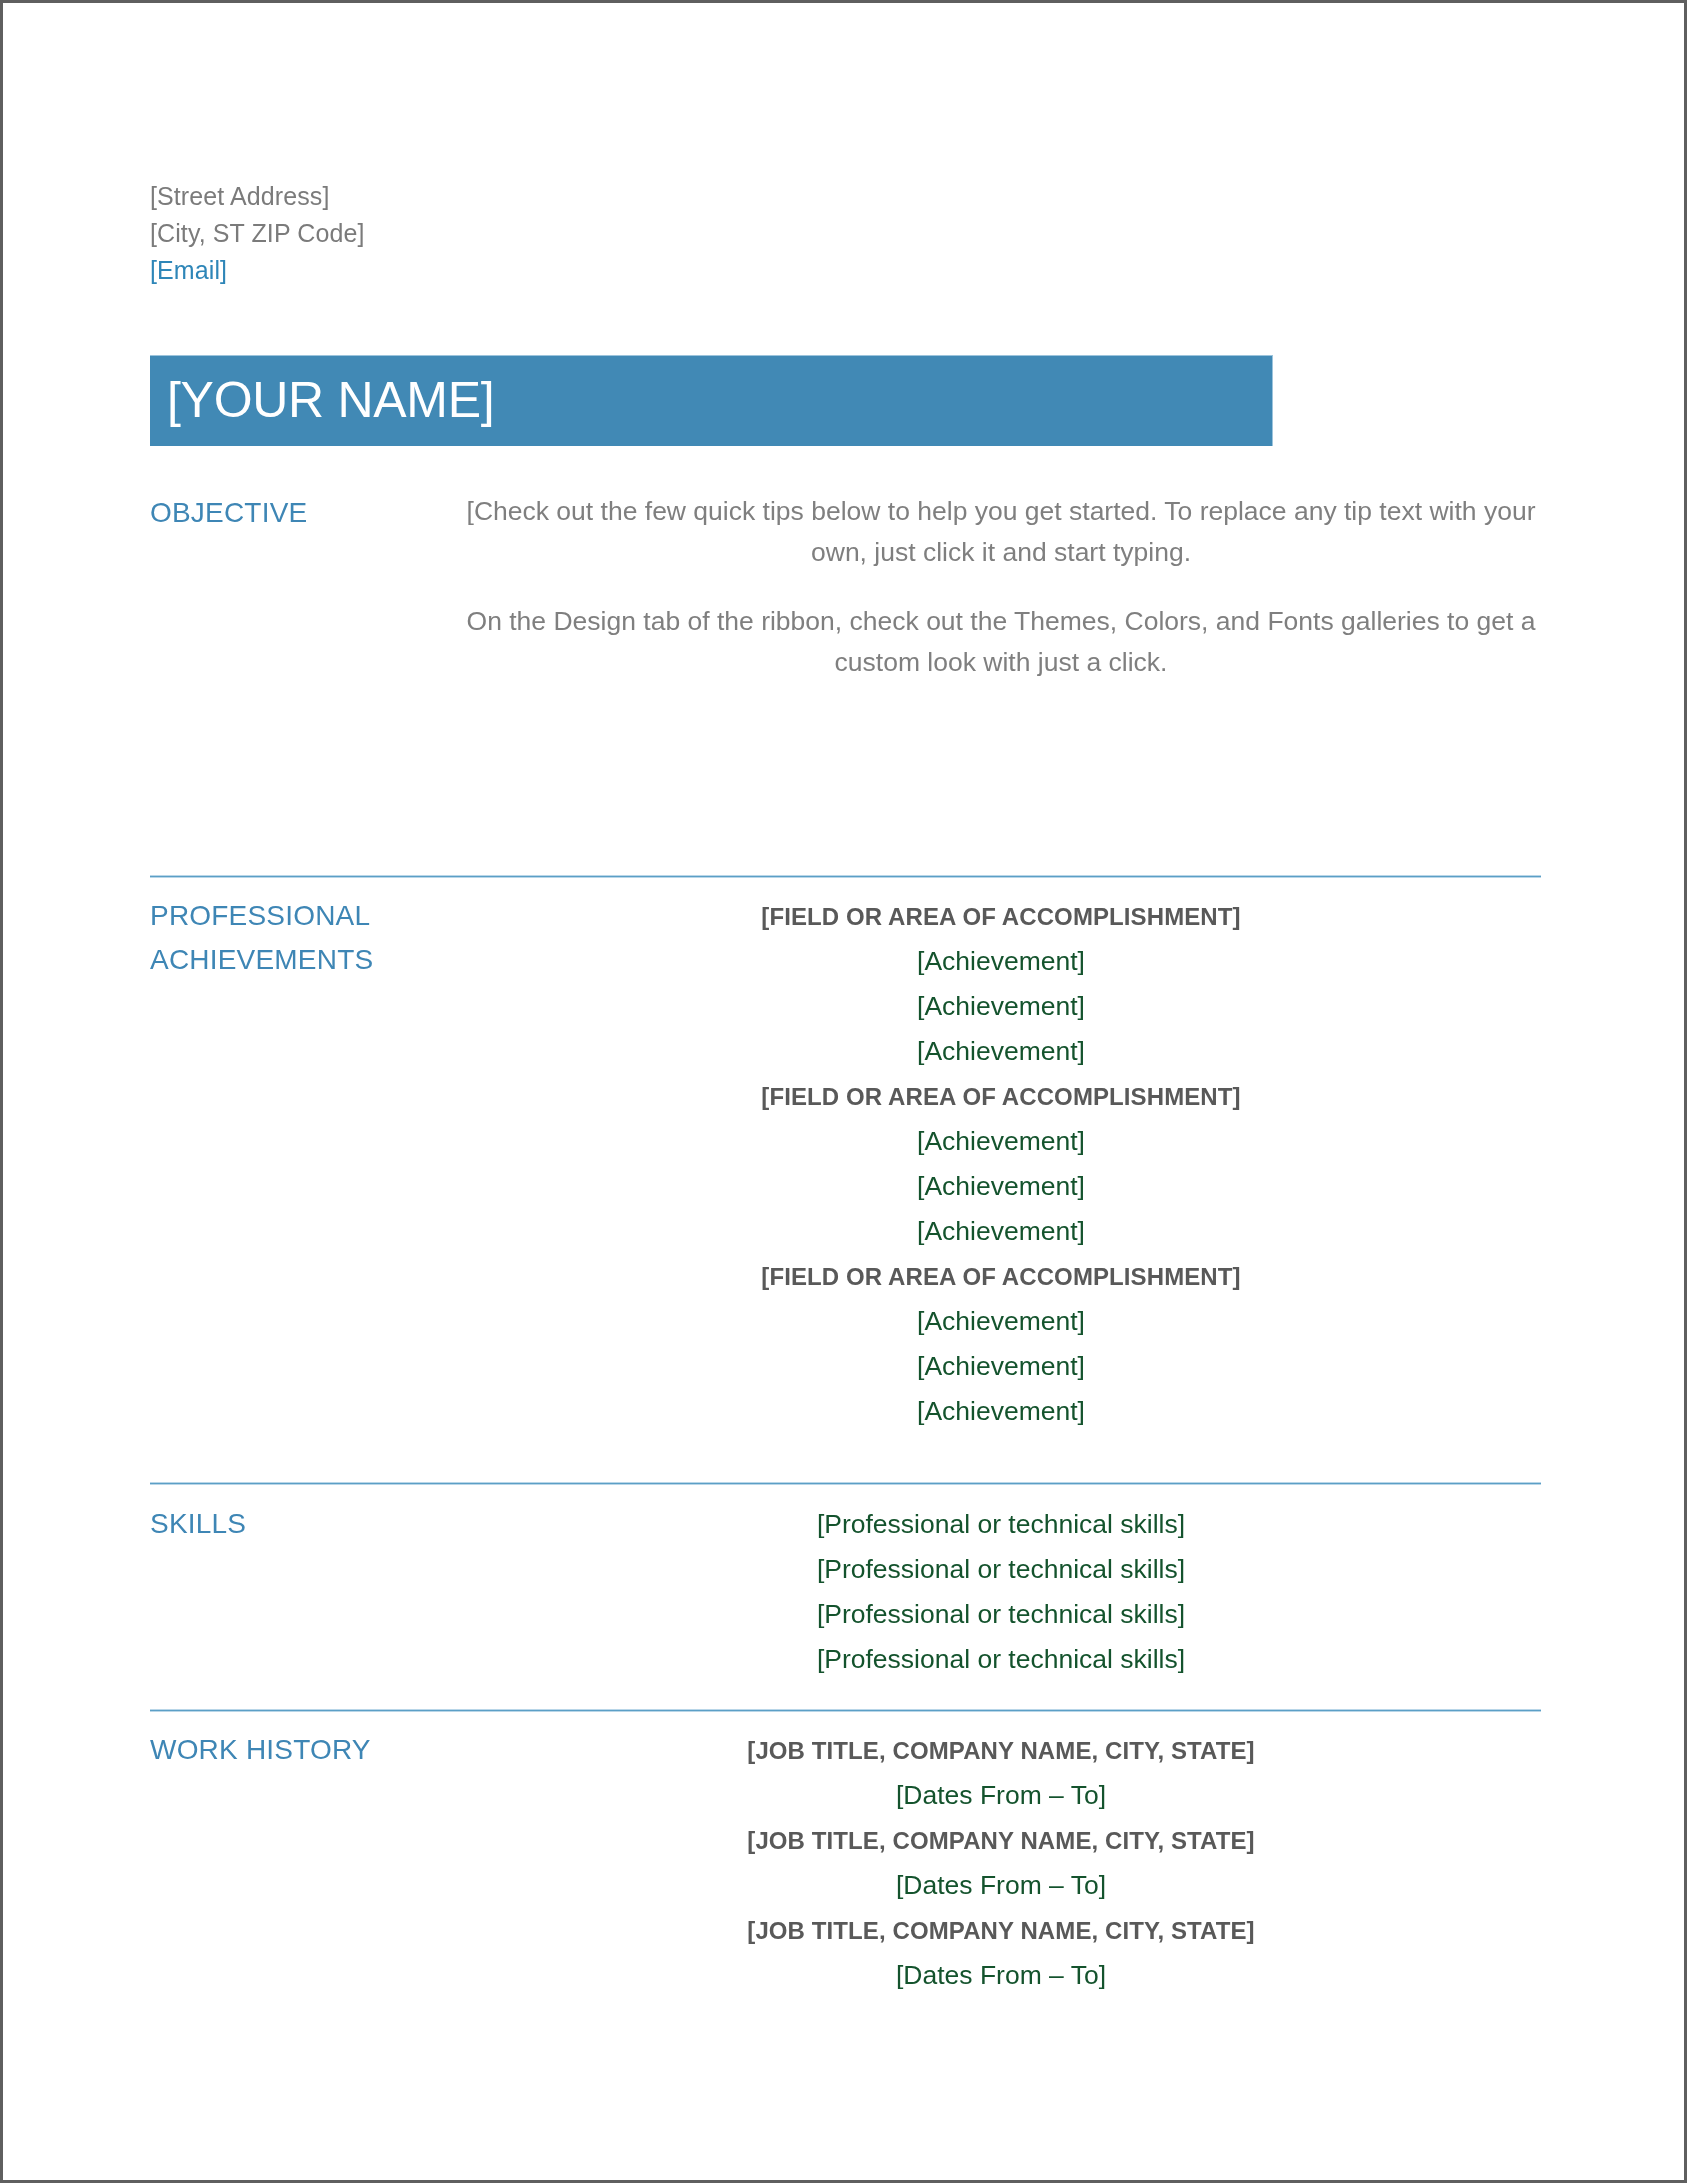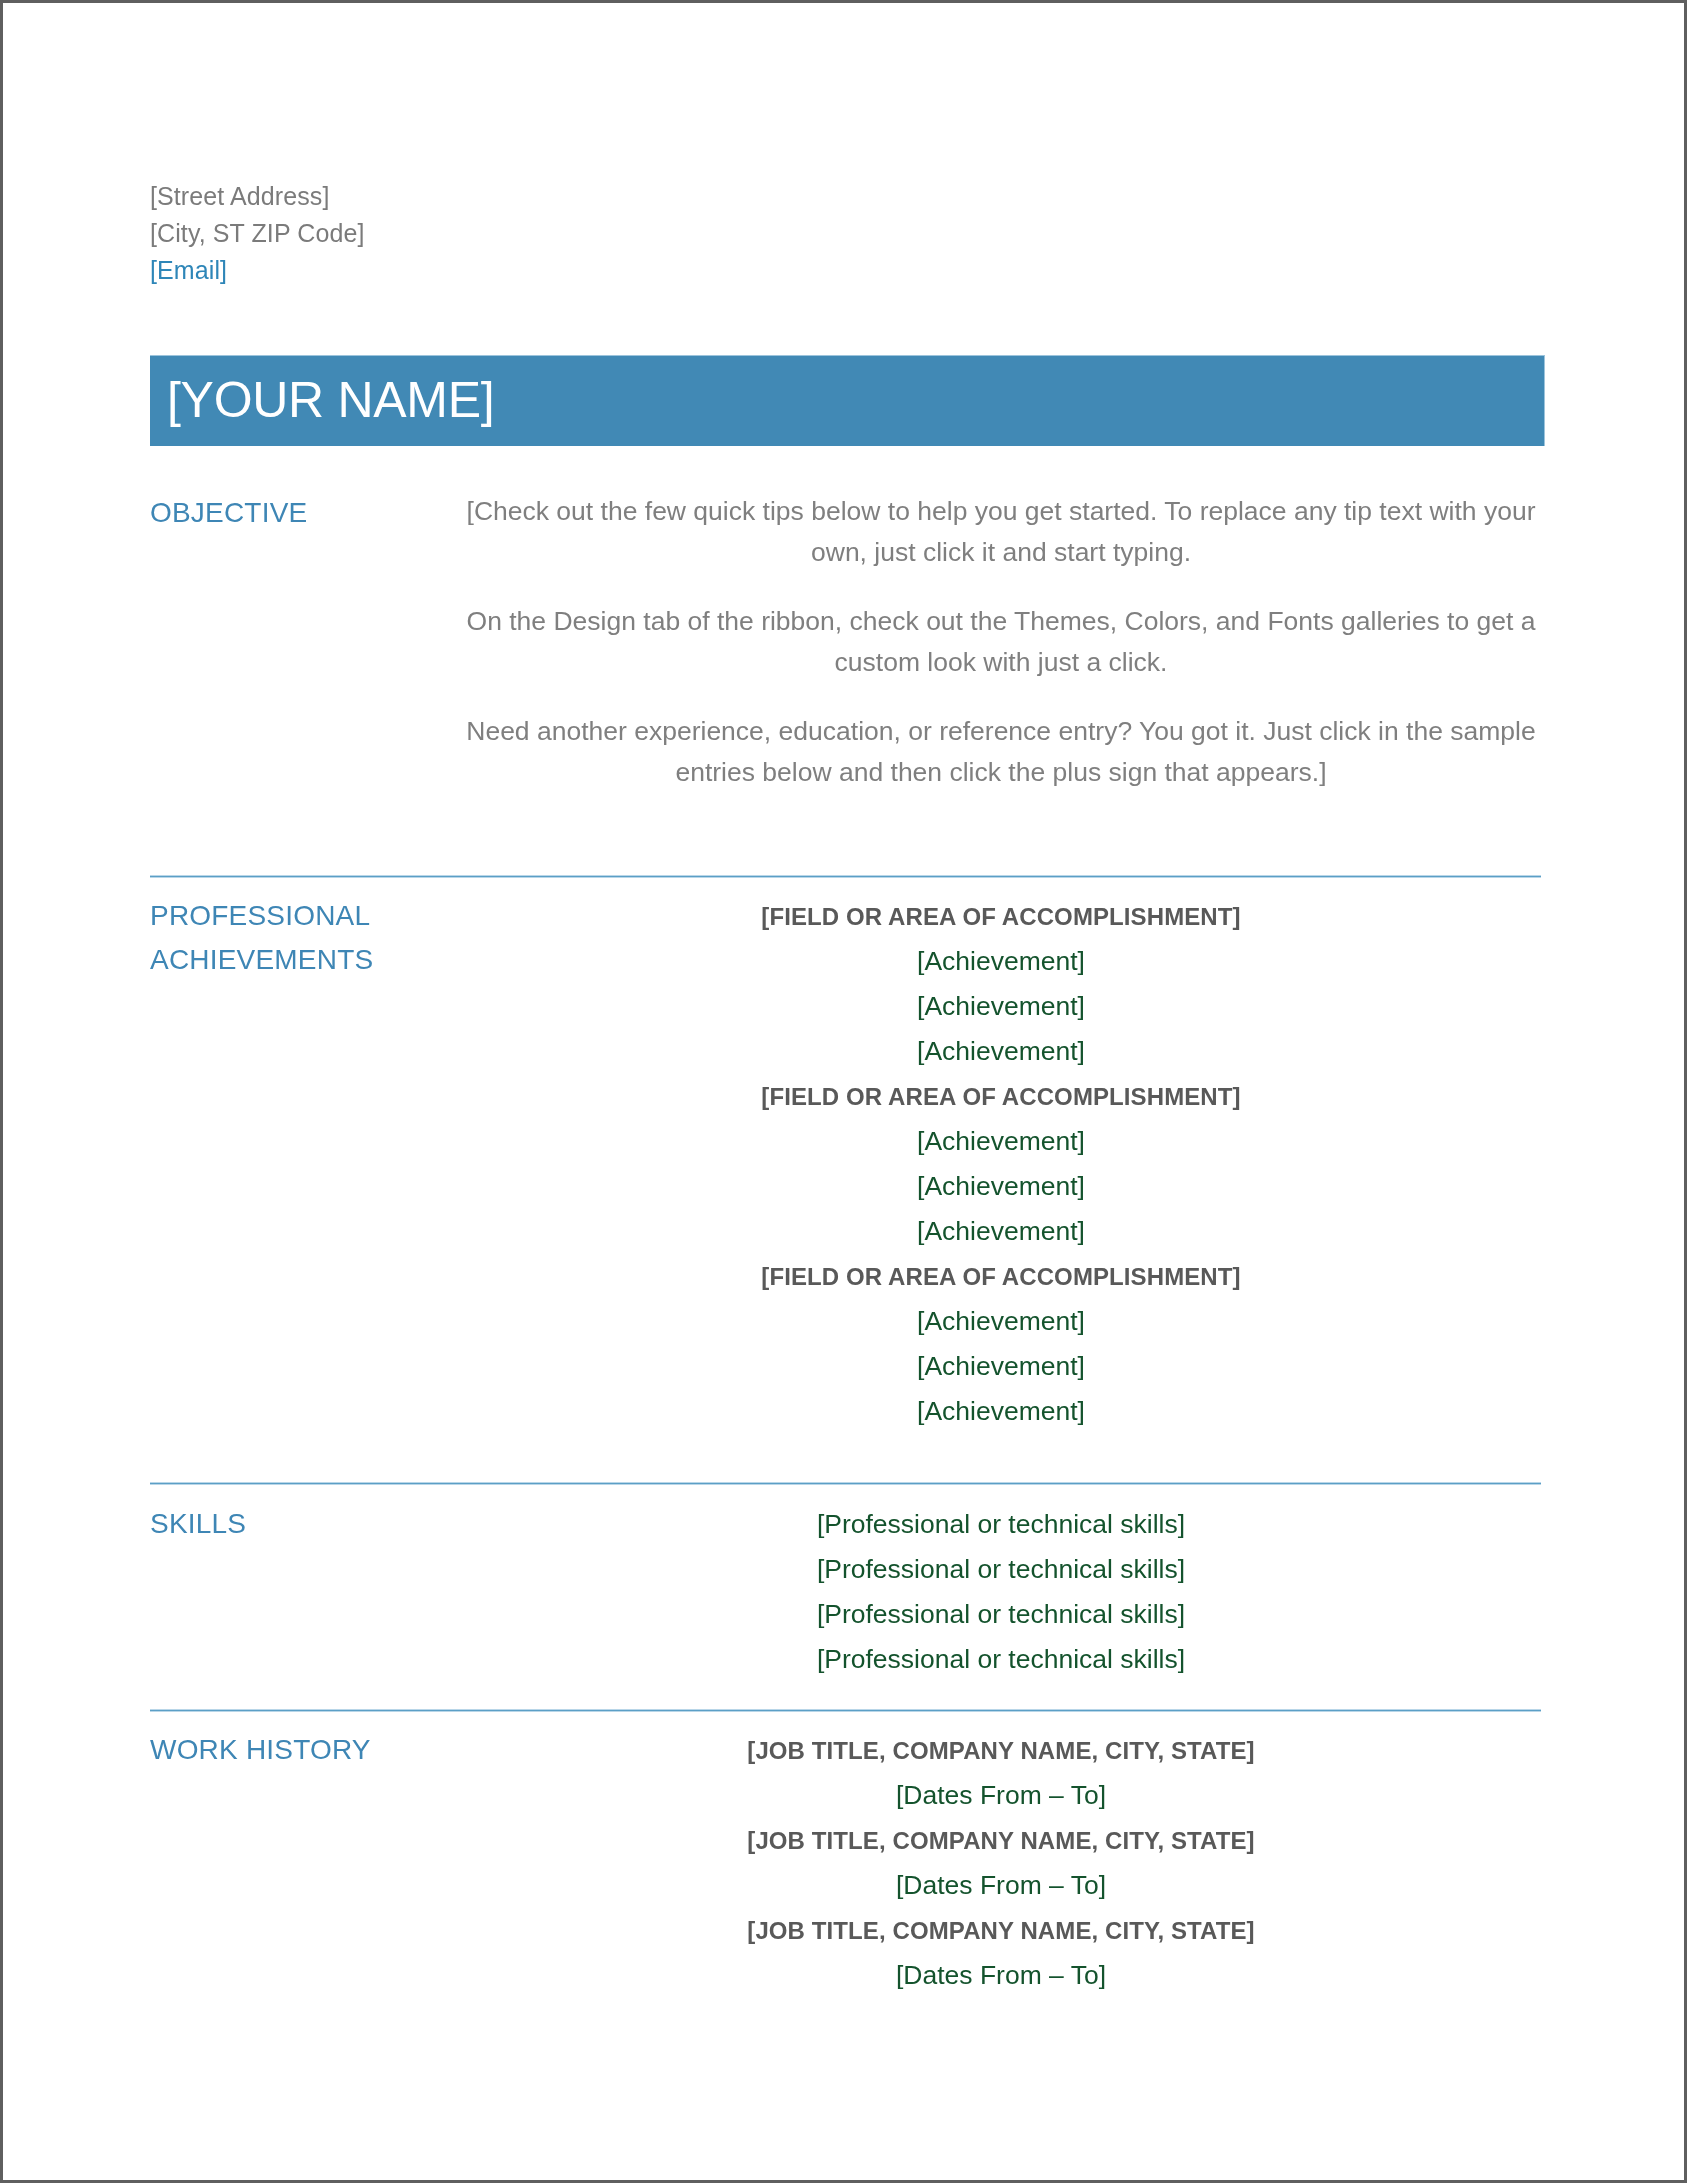--- a/index.html
+++ b/index.html
@@ -38,21 +38,21 @@
     letter-spacing: 0.1px;
   }
   .contact .line { display: block; white-space: nowrap; }
   .contact .email-link { color: #2e86b8; }
 
   
   .name-banner {
     position: absolute;
     left: 147px;
     top: 352px;
-    width: 1395px;
+    width: 1123px;
     height: 91px;
     background: #4189b5;
     border-top: 1.3px solid #9cc4dc;
     border-right: 1.3px solid #9cc4dc;
     box-sizing: border-box;
   }
   .name-banner .name-text {
     position: absolute;
     left: 17px;
     top: 50%;
@@ -148,21 +148,20 @@
 
   <div class="name-banner">
     <span class="name-text">[YOUR NAME]</span>
   </div>
 
   <div class="section" style="top:488px;">
     <div class="sec-label">OBJECTIVE</div>
     <div class="sec-body">
       <p class="para">[Check out the few quick tips below to help you get started. To replace any tip text with your own, just click it and start typing.</p>
       <p class="para">On the Design tab of the ribbon, check out the Themes, Colors, and Fonts galleries to get a custom look with just a click.</p>
-      <p class="para">Need another experience, education, or reference entry? You got it. Just click in the sample entries below and then click the plus sign that appears.]</p>
     </div>
   </div>
 
   <div class="rule" style="top:872px;"></div>
   <div class="section" style="top:891px;">
     <div class="sec-label">
       <span class="lbl-line">PROFESSIONAL</span>
       <span class="lbl-line">ACHIEVEMENTS</span>
     </div>
     <div class="sec-body">

